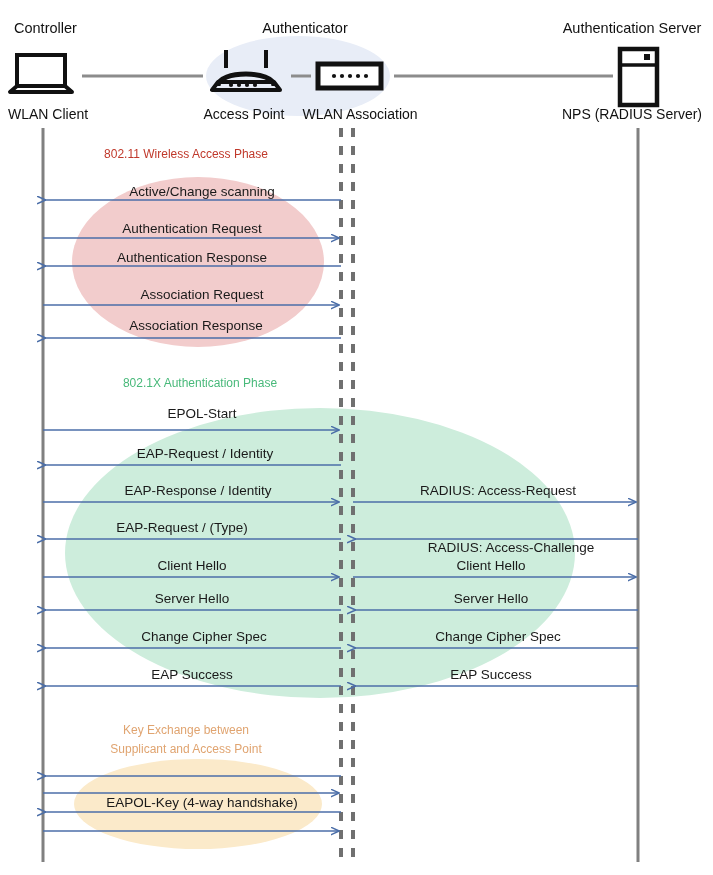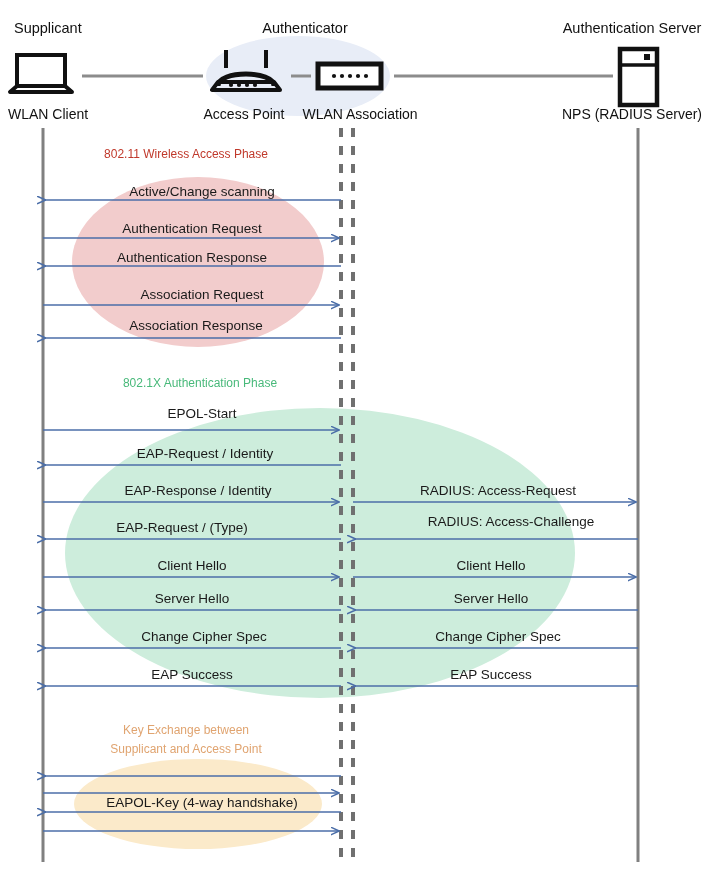--- a/index.html
+++ b/index.html
@@ -110,21 +110,21 @@
     <g stroke="#4b6ea8" stroke-width="1.6">
       <line x1="353" y1="502" x2="636" y2="502" marker-end="url(#arR)"></line>
       <line x1="638" y1="539" x2="355" y2="539" marker-end="url(#arL)"></line>
       <line x1="353" y1="577" x2="636" y2="577" marker-end="url(#arR)"></line>
       <line x1="638" y1="610" x2="355" y2="610" marker-end="url(#arL)"></line>
       <line x1="638" y1="648" x2="355" y2="648" marker-end="url(#arL)"></line>
       <line x1="638" y1="686" x2="355" y2="686" marker-end="url(#arL)"></line>
     </g>
   </svg>
 
-  <div class="txt role-title" style="left:14px;top:20px;">Supplicant</div>
+  <div class="txt role-title" style="left:14px;top:20px;">Controller</div>
   <div class="txt role-title ctr" style="left:305px;top:20px;">Authenticator</div>
   <div class="txt role-title ctr" style="left:632px;top:20px;">Authentication Server</div>
 
   <div class="txt node-label" style="left:8px;top:106px;">WLAN Client</div>
   <div class="txt node-label ctr" style="left:244px;top:106px;">Access Point</div>
   <div class="txt node-label ctr" style="left:360px;top:106px;">WLAN Association</div>
   <div class="txt node-label ctr" style="left:632px;top:106px;">NPS (RADIUS Server)</div>
 
   <div class="txt phase phase-1 ctr" style="left:186px;top:147px;">802.11 Wireless Access Phase</div>
   <div class="txt phase phase-2 ctr" style="left:200px;top:376px;">802.1X Authentication Phase</div>
@@ -142,19 +142,19 @@
   <div class="txt msg ctr" style="left:205px;top:446px;">EAP-Request / Identity</div>
   <div class="txt msg ctr" style="left:198px;top:483px;">EAP-Response / Identity</div>
   <div class="txt msg ctr" style="left:182px;top:520px;">EAP-Request / (Type)</div>
   <div class="txt msg ctr" style="left:192px;top:558px;">Client Hello</div>
   <div class="txt msg ctr" style="left:192px;top:591px;">Server Hello</div>
   <div class="txt msg ctr" style="left:204px;top:629px;">Change Cipher Spec</div>
   <div class="txt msg ctr" style="left:192px;top:667px;">EAP Success</div>
   <div class="txt msg ctr" style="left:202px;top:795px;">EAPOL-Key (4-way handshake)</div>
 
   <div class="txt msg ctr" style="left:498px;top:483px;">RADIUS: Access-Request</div>
-  <div class="txt msg ctr" style="left:502px;top:514px;padding-left:18px;">RADIUS: Access-Challenge</div>
+  <div class="txt msg ctr" style="left:502px;top:540px;padding-left:18px;">RADIUS: Access-Challenge</div>
   <div class="txt msg ctr" style="left:491px;top:558px;">Client Hello</div>
   <div class="txt msg ctr" style="left:491px;top:591px;">Server Hello</div>
   <div class="txt msg ctr" style="left:498px;top:629px;">Change Cipher Spec</div>
   <div class="txt msg ctr" style="left:491px;top:667px;">EAP Success</div>
 
 </div>
 
 </body></html>

